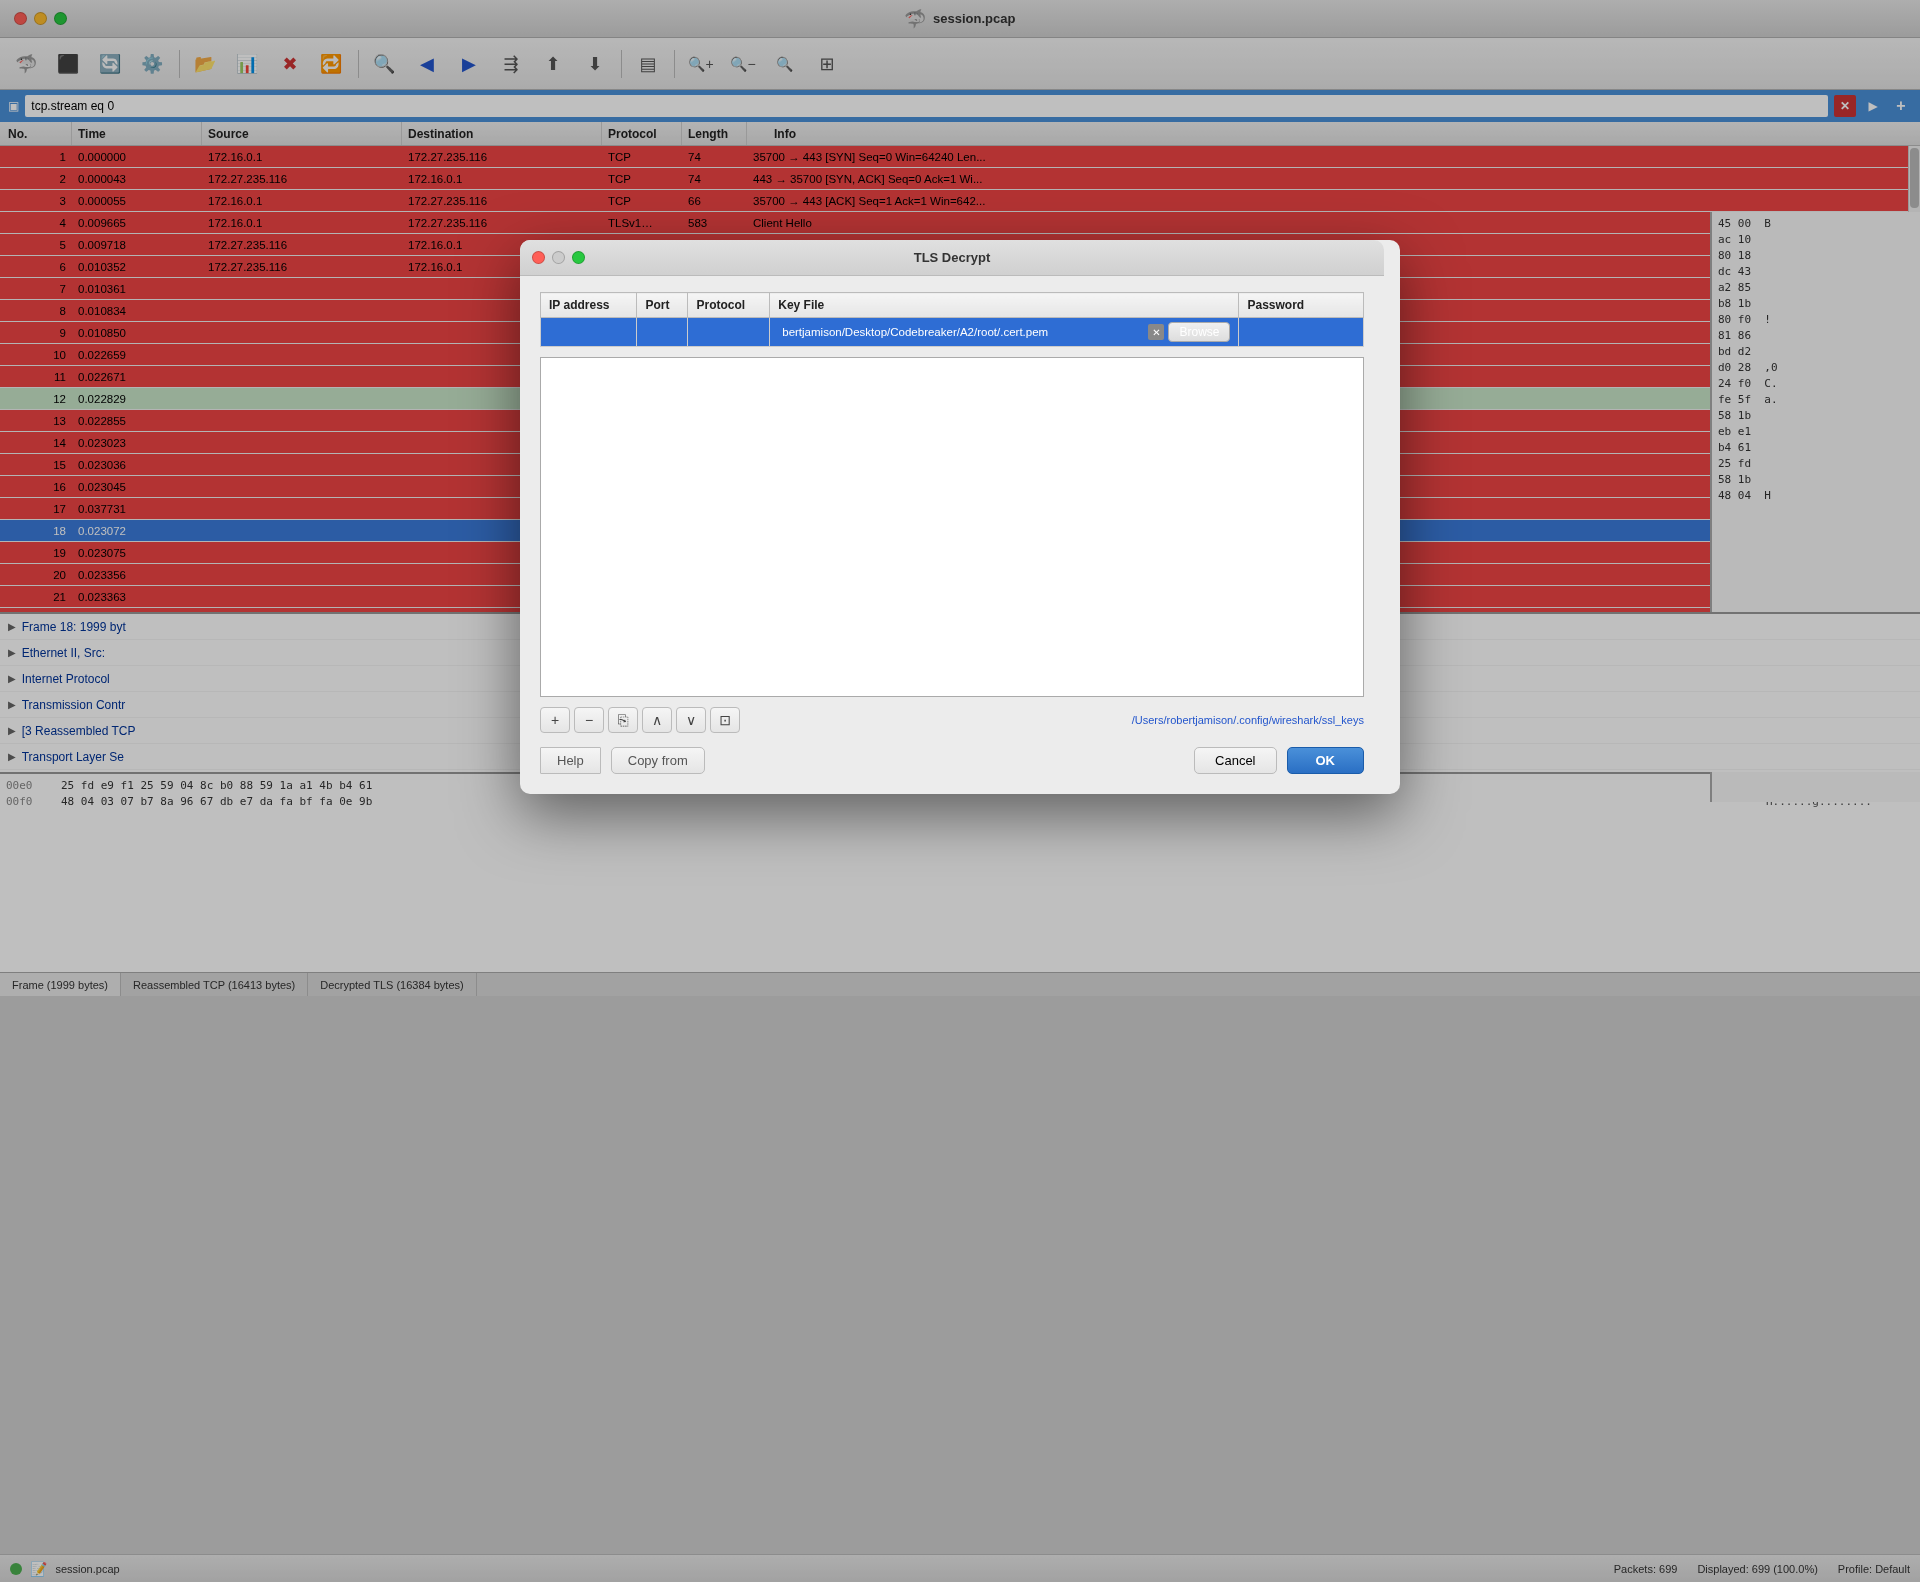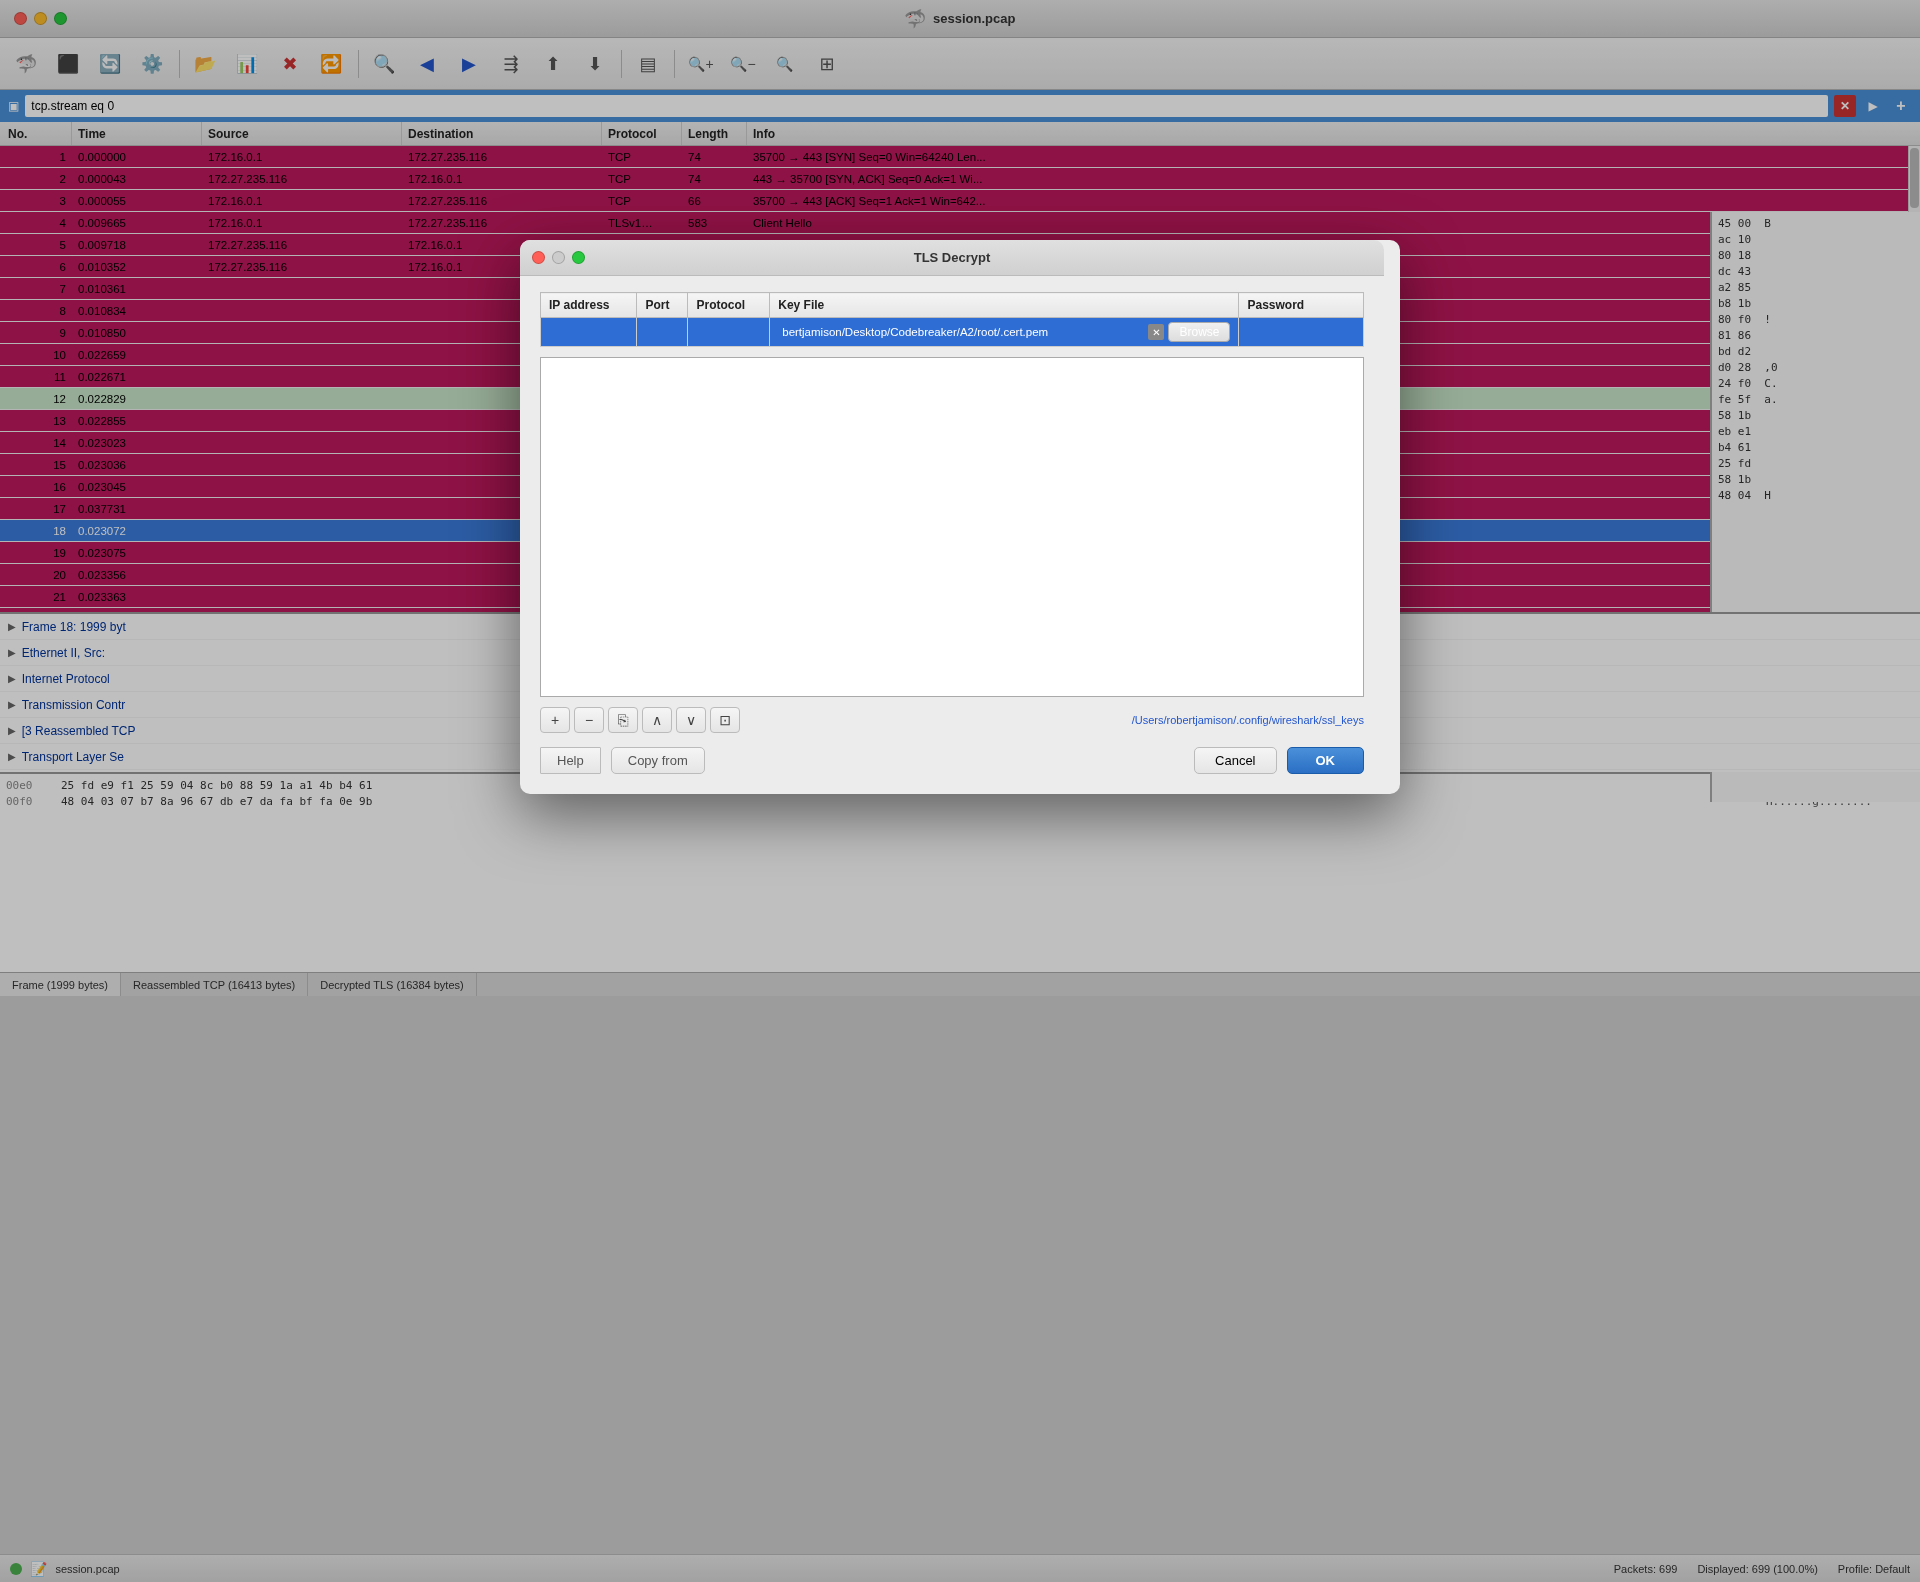--- a/index.html
+++ b/index.html
@@ -122,42 +122,42 @@
       display: flex;
       align-items: center;
       justify-content: center;
       cursor: pointer;
       font-size: 16px;
       font-weight: bold;
     }
 
     
     .packet-list {
-      background: #be185d;
+      background: #ef4444;
       height: 490px;
       overflow: hidden;
       position: relative;
     }
     .packet-list-header {
       display: flex;
       background: linear-gradient(to bottom, #f0f0f0, #e0e0e0);
       border-bottom: 1px solid #bbb;
       height: 24px;
       align-items: center;
       font-weight: 600;
       font-size: 12px;
       color: #222;
     }
     .ph-no { width: 72px; min-width: 72px; padding-left: 8px; border-right: 1px solid #ccc; height: 100%; display: flex; align-items: center; }
     .ph-time { width: 130px; min-width: 130px; padding-left: 6px; border-right: 1px solid #ccc; height: 100%; display: flex; align-items: center; }
     .ph-src { width: 200px; min-width: 200px; padding-left: 6px; border-right: 1px solid #ccc; height: 100%; display: flex; align-items: center; }
     .ph-dst { width: 200px; min-width: 200px; padding-left: 6px; border-right: 1px solid #ccc; height: 100%; display: flex; align-items: center; }
     .ph-proto { width: 80px; min-width: 80px; padding-left: 6px; border-right: 1px solid #ccc; height: 100%; display: flex; align-items: center; }
     .ph-len { width: 65px; min-width: 65px; padding-left: 6px; border-right: 1px solid #ccc; height: 100%; display: flex; align-items: center; }
-    .ph-info { flex: 1; padding-left: 6px; height: 100%; display: flex; align-items: center; }
+    .ph-info { flex: 1; padding-left: 6px; height: 100%; display: flex; align-items: center; margin-left: 21px; }
 
     .packet-row {
       display: flex;
       height: 22px;
       align-items: center;
       border-bottom: 1px solid #f0f0f0;
       font-size: 11.5px;
       cursor: pointer;
     }
     .packet-row.selected { background: #3b7bdb; color: white; }

